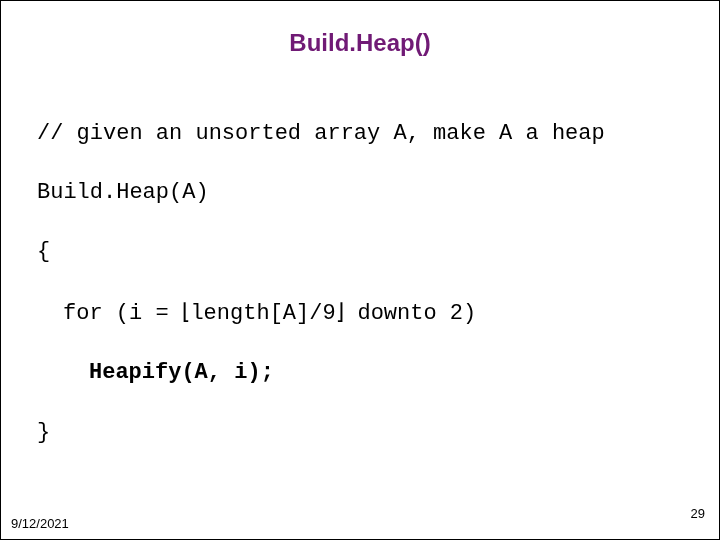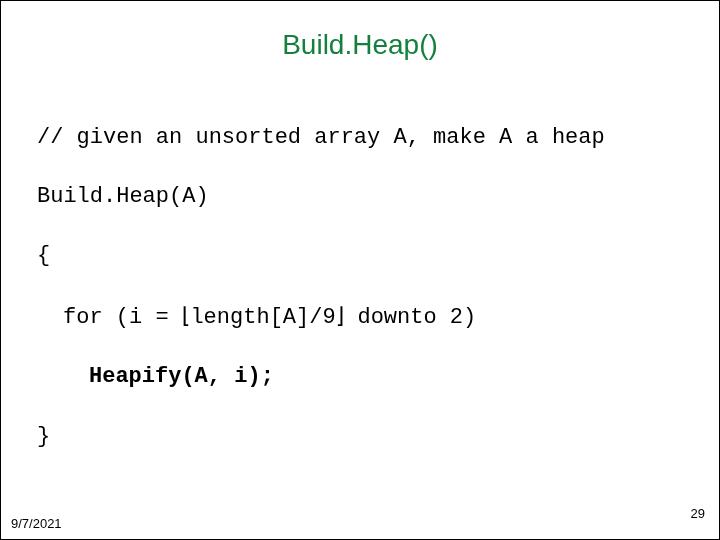--- a/index.html
+++ b/index.html
@@ -7,24 +7,24 @@
     width: 720px;
     height: 540px;
     background: #fff;
     border: 1px solid #000;
     position: relative;
     font-family: Arial, Helvetica, sans-serif;
     overflow: hidden;
   }
   .title {
     text-align: center;
-    font-size: 28px;
-    font-weight: normal;
+    font-size: 24px;
+    font-weight: bold;
     margin-top: 28px;
-    color: #15803d;
+    color: #701a75;
   }
   .code-block {
     font-family: "Courier New", Courier, monospace;
     font-size: 22px;
     line-height: 1.35;
     color: #000;
     margin-top: 32px;
     margin-left: 36px;
     white-space: pre;
   }
@@ -59,14 +59,14 @@
 
 <div class="code-block">
 <div>// given an unsorted array A, make A a heap</div>
 <div>Build.Heap(A)</div>
 <div>{</div>
 <div class="indent1"><span>for (i = </span><span class="floor-open">⌊</span><span>length[A]/9</span><span class="floor-close">⌋</span><span> downto 2)</span></div>
 <div class="indent2">Heapify(A, i);</div>
 <div>}</div>
 </div>
 
-<div class="footer-date">9/7/2021</div>
+<div class="footer-date">9/12/2021</div>
 <div class="footer-page">29</div>
 
 </body></html>

